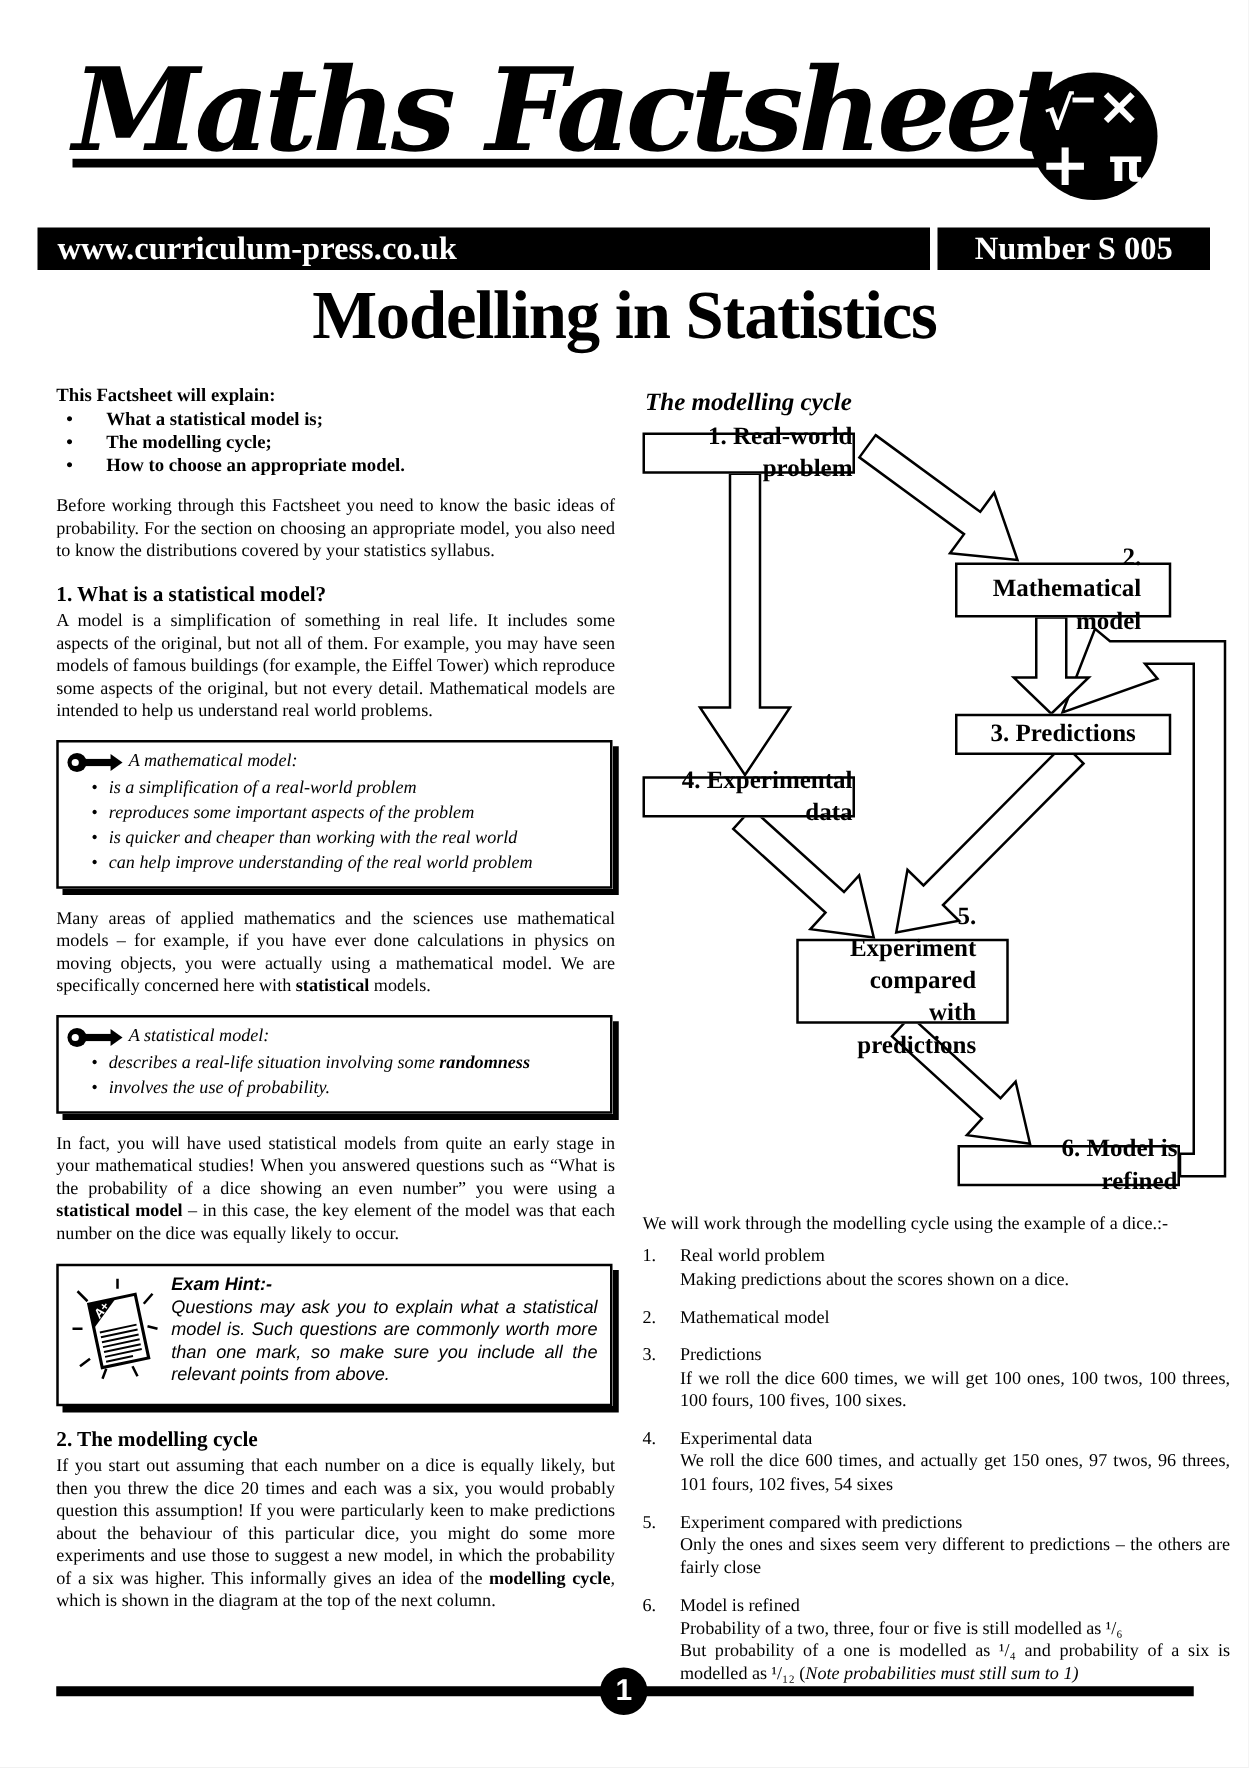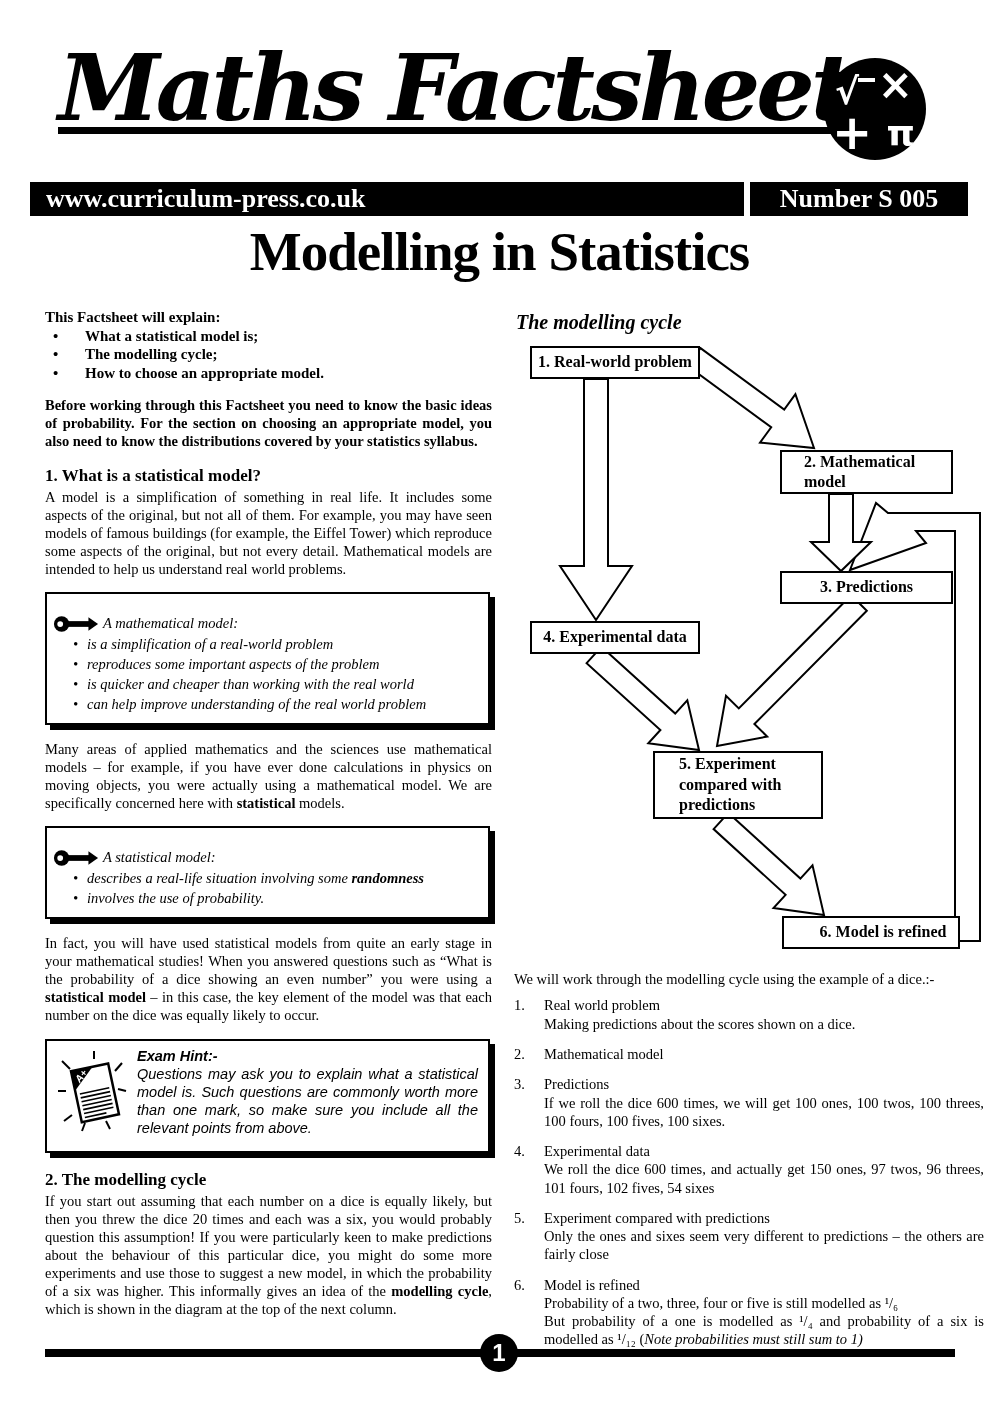--- a/index.html
+++ b/index.html
@@ -31,46 +31,46 @@
     font-weight:bold;font-size:55px;letter-spacing:-1px;}
 
   
   .columns{position:absolute;left:45px;top:308px;width:930px;display:flex;gap:22px;}
   .col-left{width:447px;flex:none;font-size:14.5px;line-height:1.24;text-align:justify;}
   .col-right{flex:1;font-size:14.5px;line-height:1.26;}
   .h-section{font-weight:bold;font-size:17px;margin:14px 0 3px 0;text-align:left;}
   .intro-head{font-weight:bold;font-size:15px;}
   .ibullet{display:flex;font-weight:bold;font-size:15px;padding-left:8px;}
   .ibullet::before{content:"\2022";width:32px;flex:none;}
-  .prereq{font-weight:bold;margin-top:15px;}
+  .prereq{font-weight:normal;margin-top:15px;}
   .para{margin-top:10px;}
 
   
   .key-box{border:2px solid #000;box-shadow:5px 5px 0 #000;margin:13px 2px 16px 0;
-    padding:20px 10px 9px 10px;font-style:italic;font-size:14.5px;}
+    padding:6px 10px 9px 10px;font-style:italic;font-size:14.5px;}
   .key-title{display:flex;align-items:center;}
   .key-icon{flex:none;margin:0 4px 0 -4px;}
   .kbullet{display:flex;padding-left:16px;margin-top:2px;}
   .kbullet::before{content:"\2022";width:14px;flex:none;}
 
   
   .hint-box{border:2px solid #000;box-shadow:5px 5px 0 #000;margin:14px 2px 16px 0;
     padding:6px 10px 8px 4px;display:flex;align-items:flex-start;
     font-family:"Liberation Sans",sans-serif;font-style:italic;font-size:14.5px;line-height:1.25;}
   .hint-icon{flex:none;width:86px;}
   .hint-text-wrap{flex:1;text-align:justify;}
   .hint-title{font-weight:bold;}
 
   
   .diagram-heading{font-weight:bold;font-size:20px;margin:2px 0 6px 2px;font-style:italic;}
   .diagram{position:relative;width:470px;height:622px;}
   .diagram svg{position:absolute;left:0;top:0;}
   .dbox{position:absolute;box-sizing:border-box;background:#fff;border:2px solid #000;
-    display:flex;align-items:center;justify-content:center;text-align:left;
-    font-weight:bold;font-size:16px;line-height:1.28;margin-left:16px;}
+    display:flex;align-items:center;justify-content:center;text-align:right;
+    font-weight:bold;font-size:20px;line-height:1.28;}
   .b1{left:0;top:5px;width:170px;height:33px;}
   .b2{left:250px;top:109px;width:173px;height:44px;padding:0 22px;}
   .b3{left:250px;top:230px;width:173px;height:33px;}
   .b4{left:0;top:280px;width:170px;height:33px;}
   .b5{left:123px;top:410px;width:170px;height:68px;padding:0 24px;}
   .b6{left:252px;top:575px;width:178px;height:33px;padding-left:24px;}
 
   
   .rc-intro{margin:7px 0 8px 0;text-align:justify;}
   .step{display:flex;margin-bottom:12px;}

